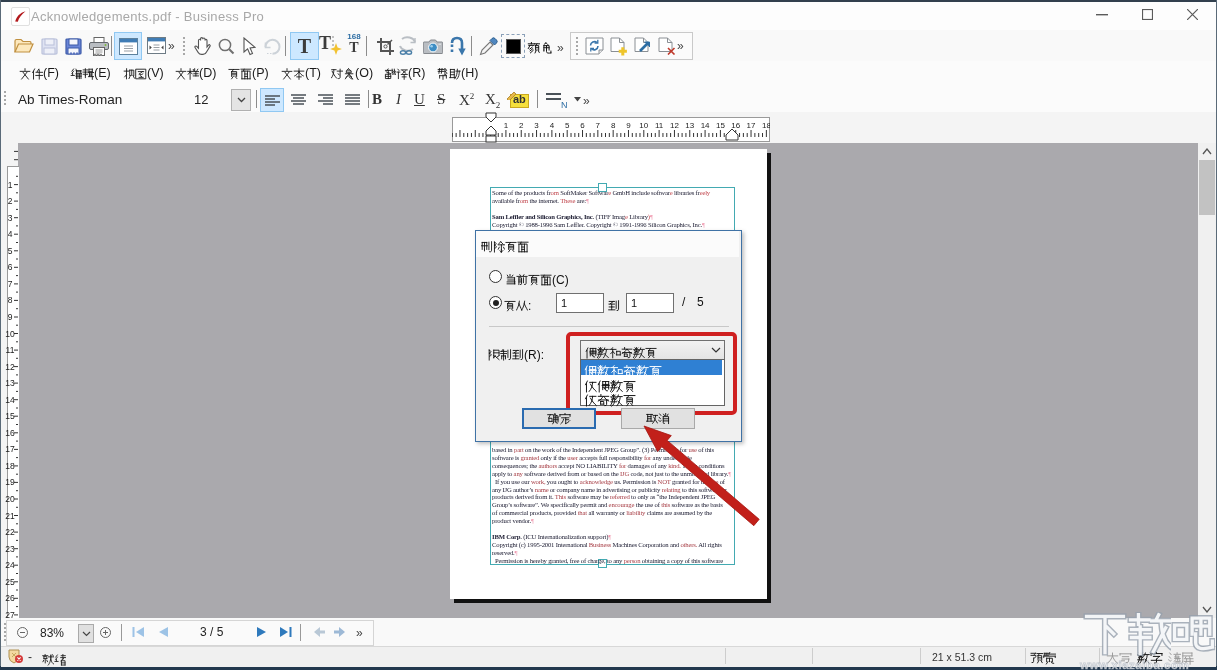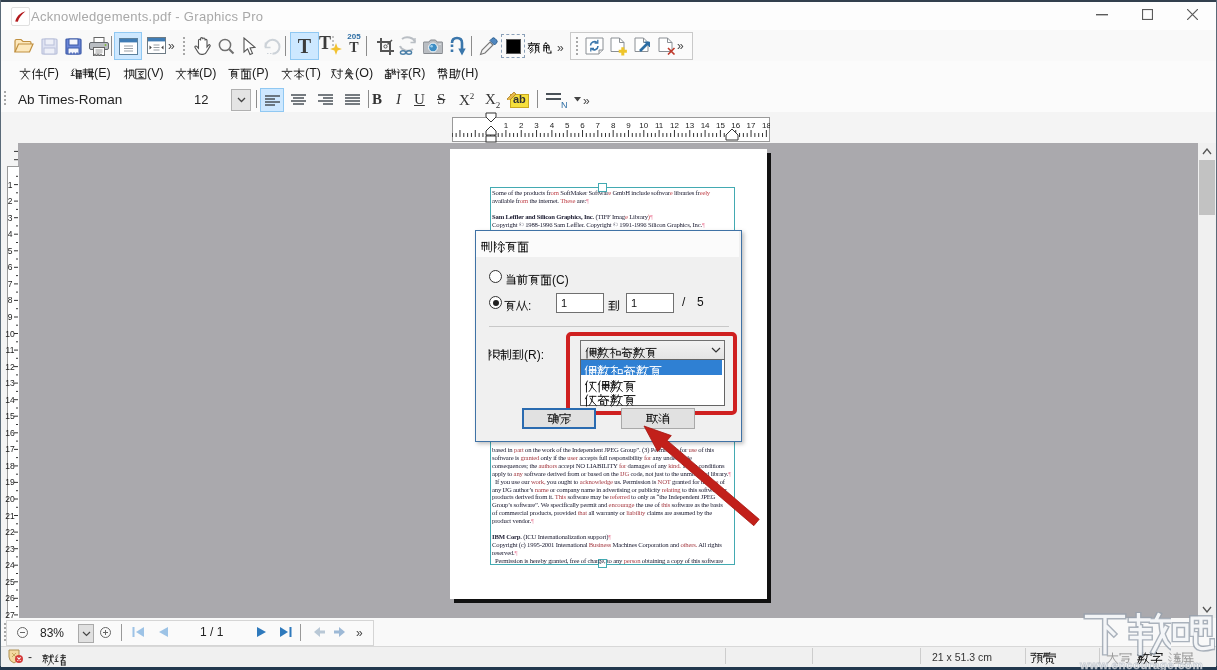--- a/index.html
+++ b/index.html
@@ -159,21 +159,21 @@
 <div class="abs" style="left:0;top:0;width:1217px;height:2px;background:#32404e;"></div>
 <div class="abs" style="left:0;top:0;width:1px;height:670px;background:#5a6a78;"></div>
 <div class="abs" style="left:1216px;top:0;width:1px;height:670px;background:#5a6a78;"></div>
 <div class="abs" style="left:0;top:666px;width:1217px;height:4px;background:#22384e;"></div>
 <div class="abs" style="left:1px;top:2px;width:1215px;height:28px;background:#fdfdfd;"></div>
 <div class="abs" style="left:11px;top:7px;width:17px;height:17px;background:#fff;border:1px solid #e0e0e0;border-radius:2px;">
 <svg width="17" height="17" viewBox="0 0 17 17">
       <path d="M3.2 13.5 C4.5 8.5 8 4.8 13.5 3.2 C9.5 6.5 7 9.5 5.8 13.8 Z" fill="#b2181c"></path>
     </svg>
   </div>
-<div class="abs" style="left:31px;top:9px;font-size:13px;color:#a8a8a8;letter-spacing:0.3px;">Acknowledgements.pdf - Graphics Pro</div>
+<div class="abs" style="left:31px;top:9px;font-size:13px;color:#a8a8a8;letter-spacing:0.3px;">Acknowledgements.pdf - Business Pro</div>
 <svg class="abs" style="left:1096px;top:14px" width="12" height="2">
     <rect width="12" height="1.4" fill="#5b5b5b"></rect>
   </svg>
 <svg class="abs" style="left:1142px;top:9px" width="11" height="11">
     <rect x="0.5" y="0.5" width="10" height="10" fill="none" stroke="#5b5b5b" stroke-width="1.2"></rect>
   </svg>
 <svg class="abs" style="left:1187px;top:9px" width="11" height="11">
     <path d="M0 0 L11 11 M11 0 L0 11" stroke="#5b5b5b" stroke-width="1.2"></path>
   </svg>
 <div class="abs" style="left:1px;top:30px;width:1215px;height:31px;background:#f9f9f9;border-bottom:1px solid #e0e0e0;"></div>
@@ -260,21 +260,21 @@
 <div class="abs" style="left:318px;top:33px;width:24px;height:24px;">
 <span style="position:absolute;left:1px;top:1px;font-family:'Liberation Serif',serif;font-size:18px;font-weight:bold;color:#3c3c3c;line-height:1;">T</span>
 <svg style="position:absolute;left:14px;top:2px" width="8" height="14">
       <path d="M1 1 V13" stroke="#888" stroke-dasharray="2 2"></path>
     </svg>
 <svg style="position:absolute;left:12px;top:10px" width="12" height="12" viewBox="0 0 12 12">
       <path d="M6 0 L7.6 4.4 L12 6 L7.6 7.6 L6 12 L4.4 7.6 L0 6 L4.4 4.4 Z" fill="#f2c230"></path>
     </svg>
   </div>
 <div class="abs" style="left:344px;top:33px;width:20px;height:25px;text-align:center;">
-<div style="font-size:8px;font-weight:bold;color:#2d6da3;line-height:8px;">205</div>
+<div style="font-size:8px;font-weight:bold;color:#2d6da3;line-height:8px;">168</div>
 <div style="font-family:'Liberation Serif',serif;font-size:14px;font-weight:bold;color:#3c3c3c;line-height:13px;">T</div>
   </div>
 <div class="sep" style="left:366px;"></div>
 <div class="ticon" style="left:374px;width:22px;">
     <svg width="17" height="17" viewBox="0 0 17 17">
       <path d="M4 0 V13 H17 M0 4 H13 V17" fill="none" stroke="#555" stroke-width="2"></path>
       <path d="M10.5 6.5 L15 2" stroke="#555" stroke-width="1.4"></path>
       <circle cx="8.5" cy="8.5" r="1.6" fill="none" stroke="#555"></circle>
     </svg>
   </div>
@@ -663,21 +663,21 @@
     <path d="M3 5.5 H8 M5.5 3 V8" stroke="#666"></path>
   </svg>
 <div class="abs" style="left:121px;top:624px;width:1px;height:17px;background:#999;"></div>
 <svg class="abs" style="left:132px;top:626px" width="13" height="12">
     <path d="M1.5 1 V11" stroke="#9dc3e6" stroke-width="2"></path>
     <path d="M12 1 L4 6 L12 11 Z" fill="#9dc3e6"></path>
   </svg>
 <svg class="abs" style="left:157px;top:626px" width="12" height="12">
     <path d="M11 1 L2 6 L11 11 Z" fill="#9dc3e6"></path>
   </svg>
-<div class="abs" style="left:200px;top:625px;font-size:12px;color:#222;">1 / 1</div>
+<div class="abs" style="left:200px;top:625px;font-size:12px;color:#222;">3 / 5</div>
 <svg class="abs" style="left:256px;top:626px" width="12" height="12">
     <path d="M1 1 L10 6 L1 11 Z" fill="#2e79bc"></path>
   </svg>
 <svg class="abs" style="left:279px;top:626px" width="13" height="12">
     <path d="M1 1 L9 6 L1 11 Z" fill="#2e79bc"></path>
     <path d="M11.5 1 V11" stroke="#2e79bc" stroke-width="2"></path>
   </svg>
 <div class="abs" style="left:300px;top:624px;width:1px;height:17px;background:#999;"></div>
 <svg class="abs" style="left:312px;top:626px" width="14" height="12">
     <path d="M8 1 L2 6 L8 11 Z" fill="#b9c8d6"></path>
@@ -730,12 +730,12 @@
 <div class="abs" style="left:1083px;top:612px;width:134px;height:50px;overflow:hidden;white-space:nowrap;"><svg class="cj" style="width:44px;height:44px;" viewBox="0 0 100 100">
       <use href="#g19979" style="color:rgba(150,160,172,0.8);stroke-width:14px"></use>
       <use href="#g19979" style="color:rgba(252,253,254,0.9)"></use>
     </svg><svg class="cj" style="width:44px;height:44px;" viewBox="0 0 100 100">
       <use href="#g36733" style="color:rgba(150,160,172,0.8);stroke-width:14px"></use>
       <use href="#g36733" style="color:rgba(252,253,254,0.9)"></use>
     </svg><svg class="cj" style="width:44px;height:44px;" viewBox="0 0 100 100">
       <use href="#g21543" style="color:rgba(150,160,172,0.8);stroke-width:14px"></use>
       <use href="#g21543" style="color:rgba(252,253,254,0.9)"></use>
     </svg></div>
-<div class="abs" style="left:1080px;top:659px;font-size:11.5px;font-weight:bold;color:rgba(255,255,255,0.75);-webkit-text-stroke:0.8px rgba(160,170,182,0.55);letter-spacing:0.5px;">www.encourage.com</div>
+<div class="abs" style="left:1080px;top:659px;font-size:11.5px;font-weight:bold;color:rgba(255,255,255,0.75);-webkit-text-stroke:0.8px rgba(160,170,182,0.55);letter-spacing:0.5px;">www.xiazaiba.com</div>
 </body></html>

